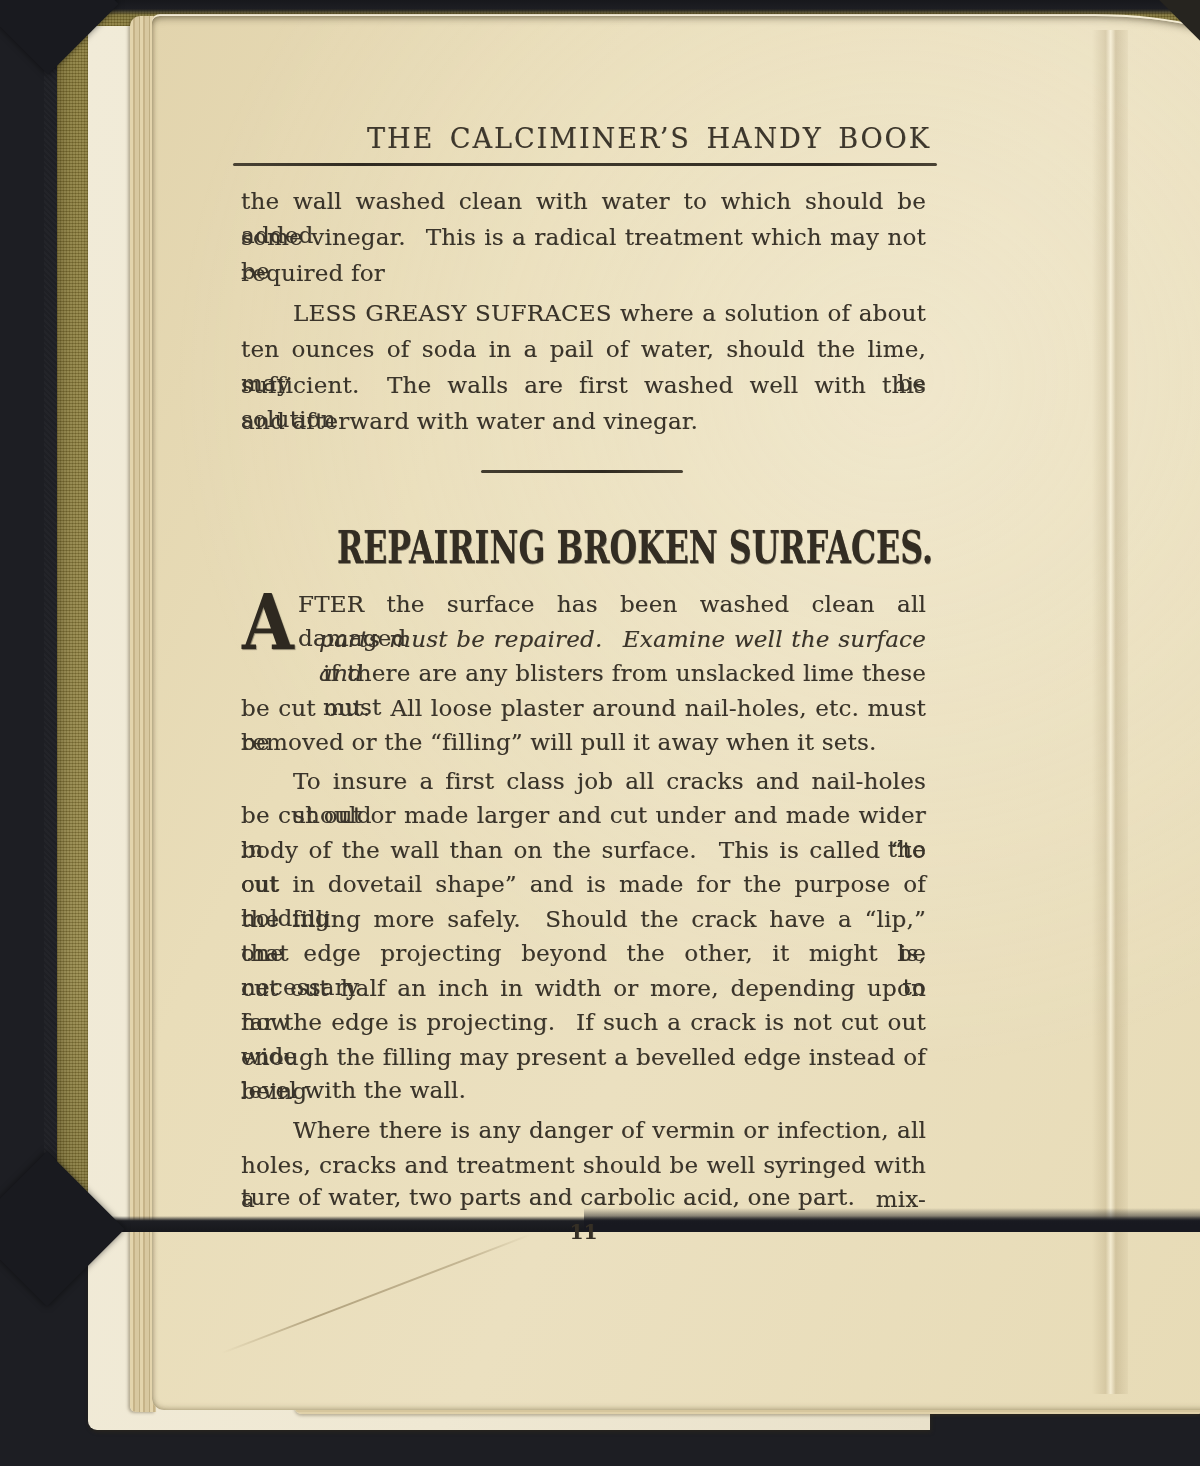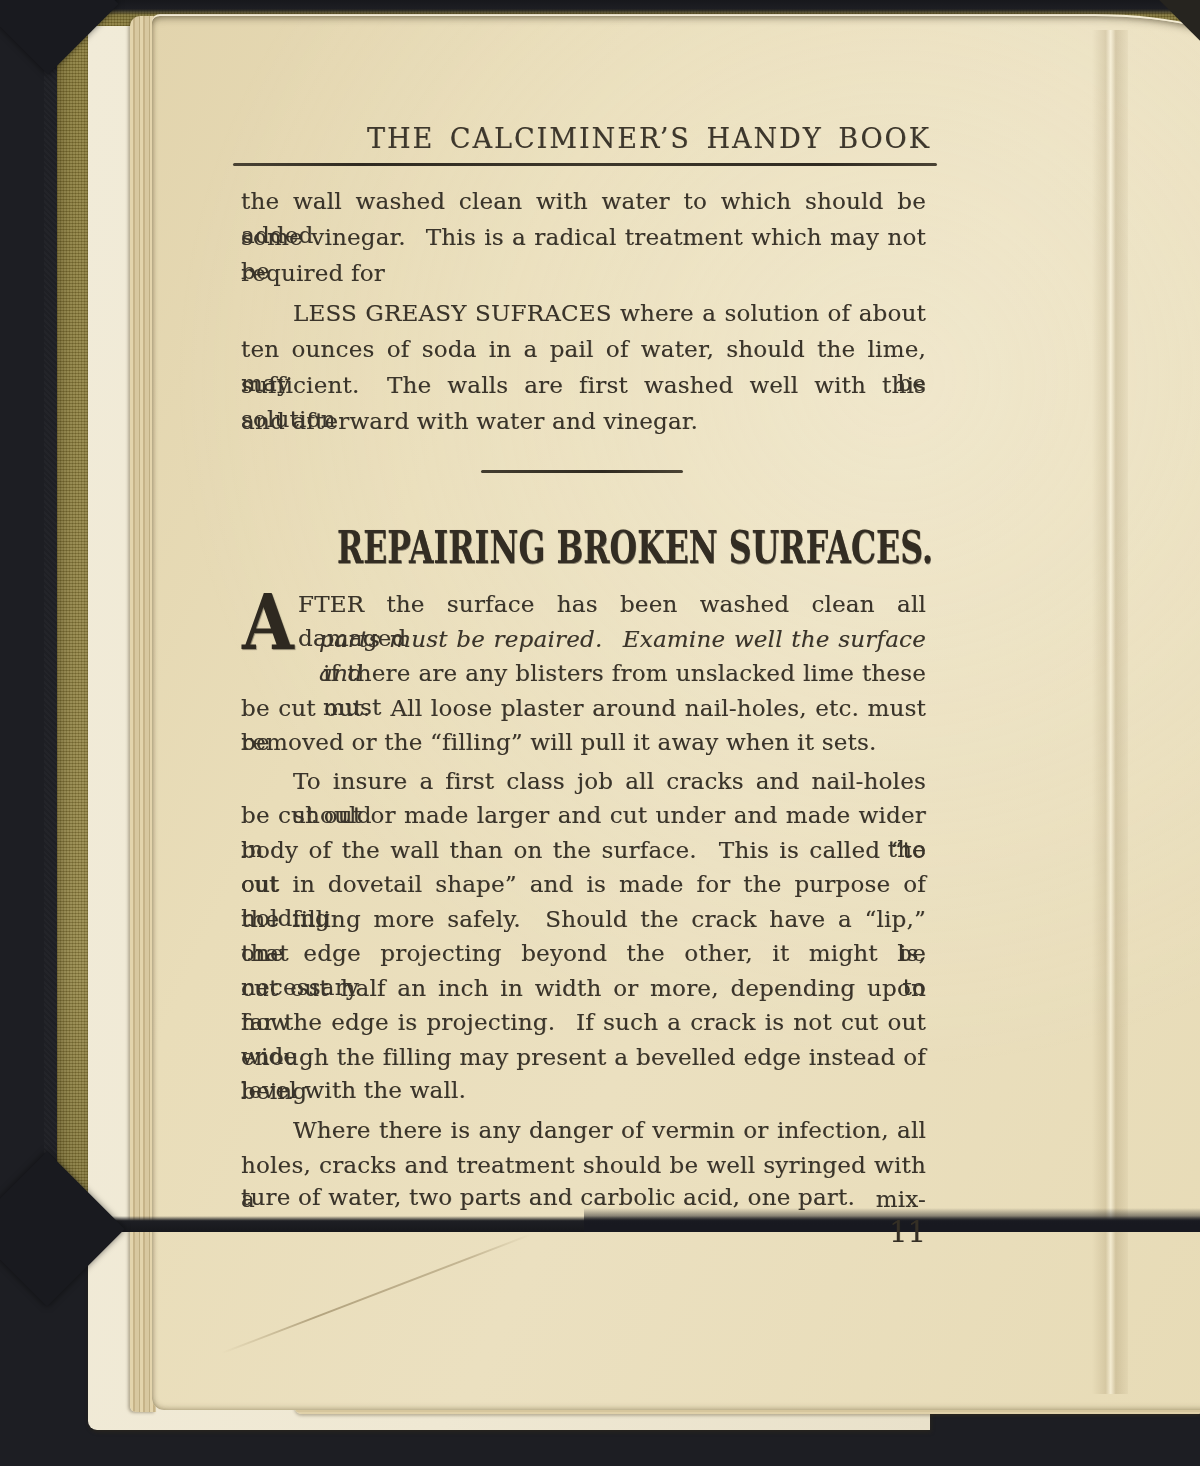--- a/index.html
+++ b/index.html
@@ -94,21 +94,21 @@
   .bl.dp2{padding-left:78px;font-style:italic;}
   .bl.dp3{padding-left:82px;}
   .section-heading{position:absolute;left:0;top:526px;width:685px;line-height:44px;
     font-size:44px;font-weight:bold;text-align:center;white-space:nowrap;
     transform:scaleX(.72);transform-origin:50% 50%;
     color:#332d23;text-shadow:.6px .6px .7px rgba(51,45,35,.5), 0 0 1px rgba(51,45,35,.25);}
   .drop-cap{position:absolute;left:1px;top:585px;line-height:76px;font-size:76px;font-weight:bold;
     transform:scaleX(.88);transform-origin:left;
     color:#2e2920;text-shadow:.8px .8px 1px rgba(46,41,32,.5);}
   .page-number{position:absolute;left:0;top:1217px;width:685px;height:30px;line-height:30px;
-    font-size:29px;font-weight:normal;text-align:right;color:#352f25;
+    font-size:20px;font-weight:bold;text-align:center;color:#352f25;
     text-shadow:.4px .4px .5px rgba(53,47,37,.45);}
 </style>
 </head>
 <body>
 
 <div class="scene">
   <div class="cover"></div>
   <div class="endpaper"></div>
   <div class="stack-left"></div>
   <div class="stack-bottom"></div>

